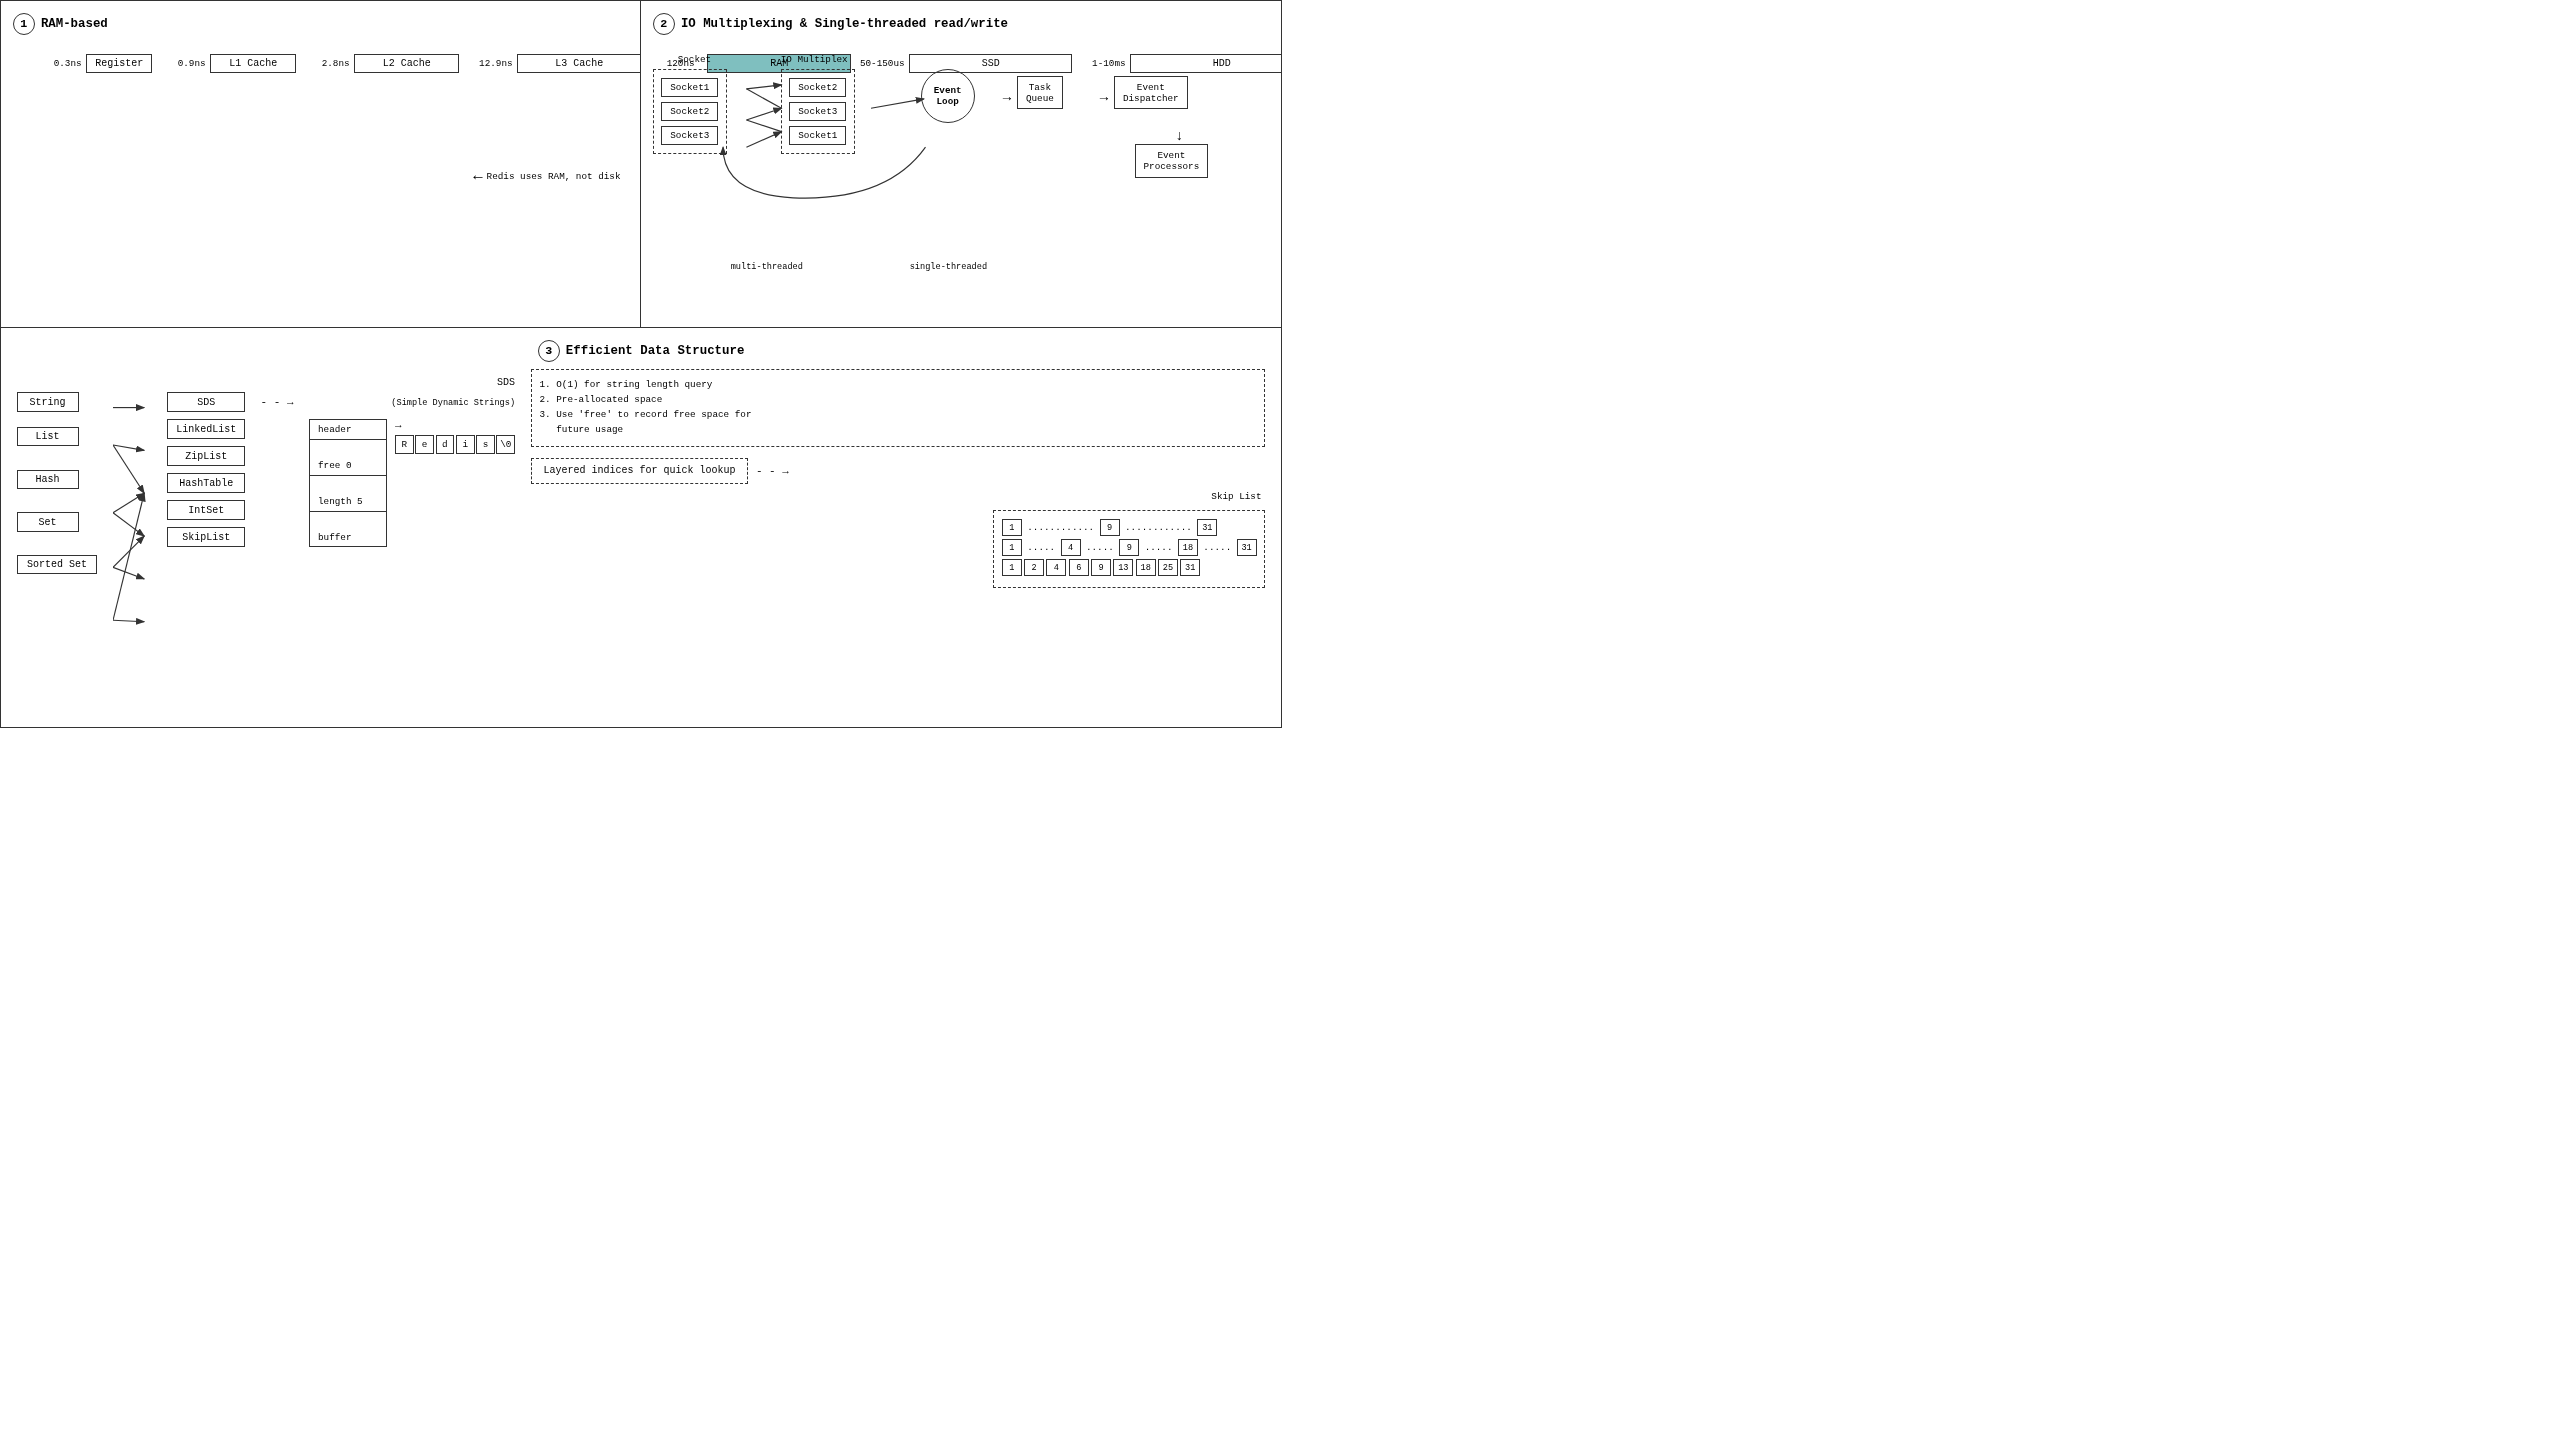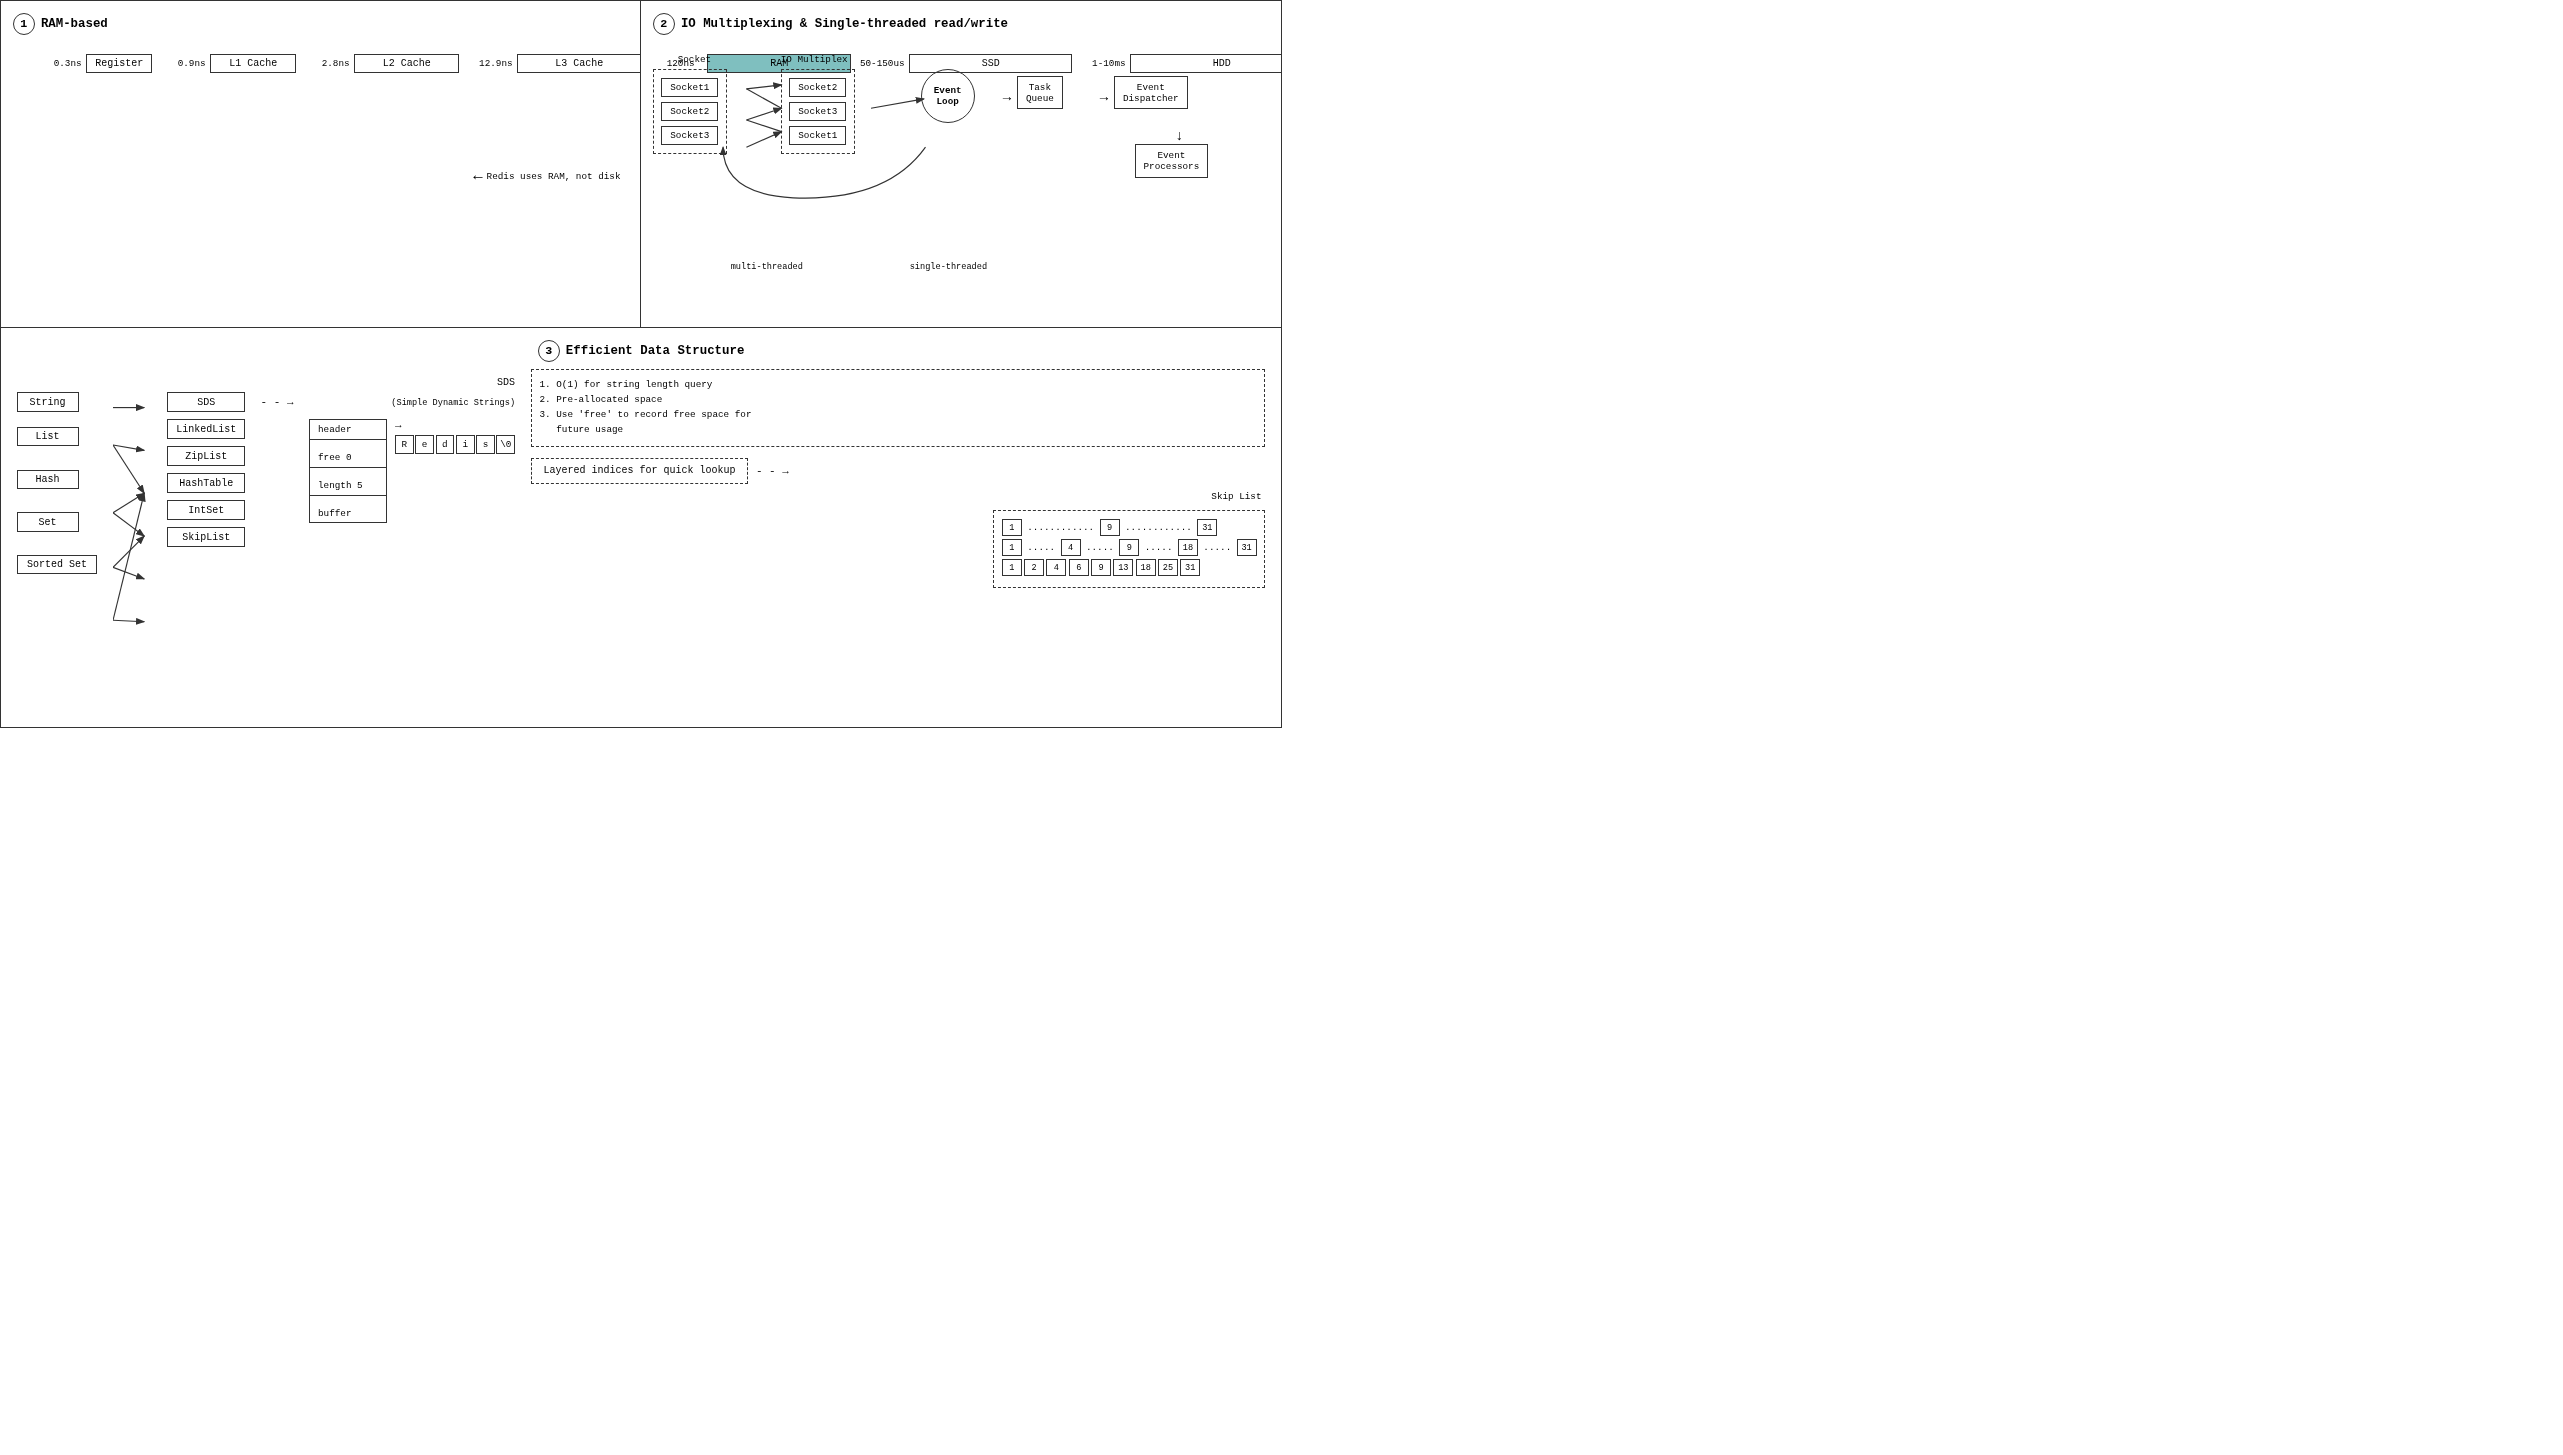--- a/index.html
+++ b/index.html
@@ -150,21 +150,21 @@
       padding: 3.1px 7.8px;
       min-width: 70px;
       text-align: center;
       font-size: 10px;
     }
 
     
     .sds-container {
       display: flex;
       flex-direction: column;
-      gap: 8px;
+      gap: 16px;
       border: 1.2px solid #333;
       width: 78px;
     }
     .sds-row {
       border-bottom: 1.2px solid #333;
       padding: 3.9px 7.8px;
       text-align: left;
       font-size: 9.3px;
     }
     .sds-row:last-child {

